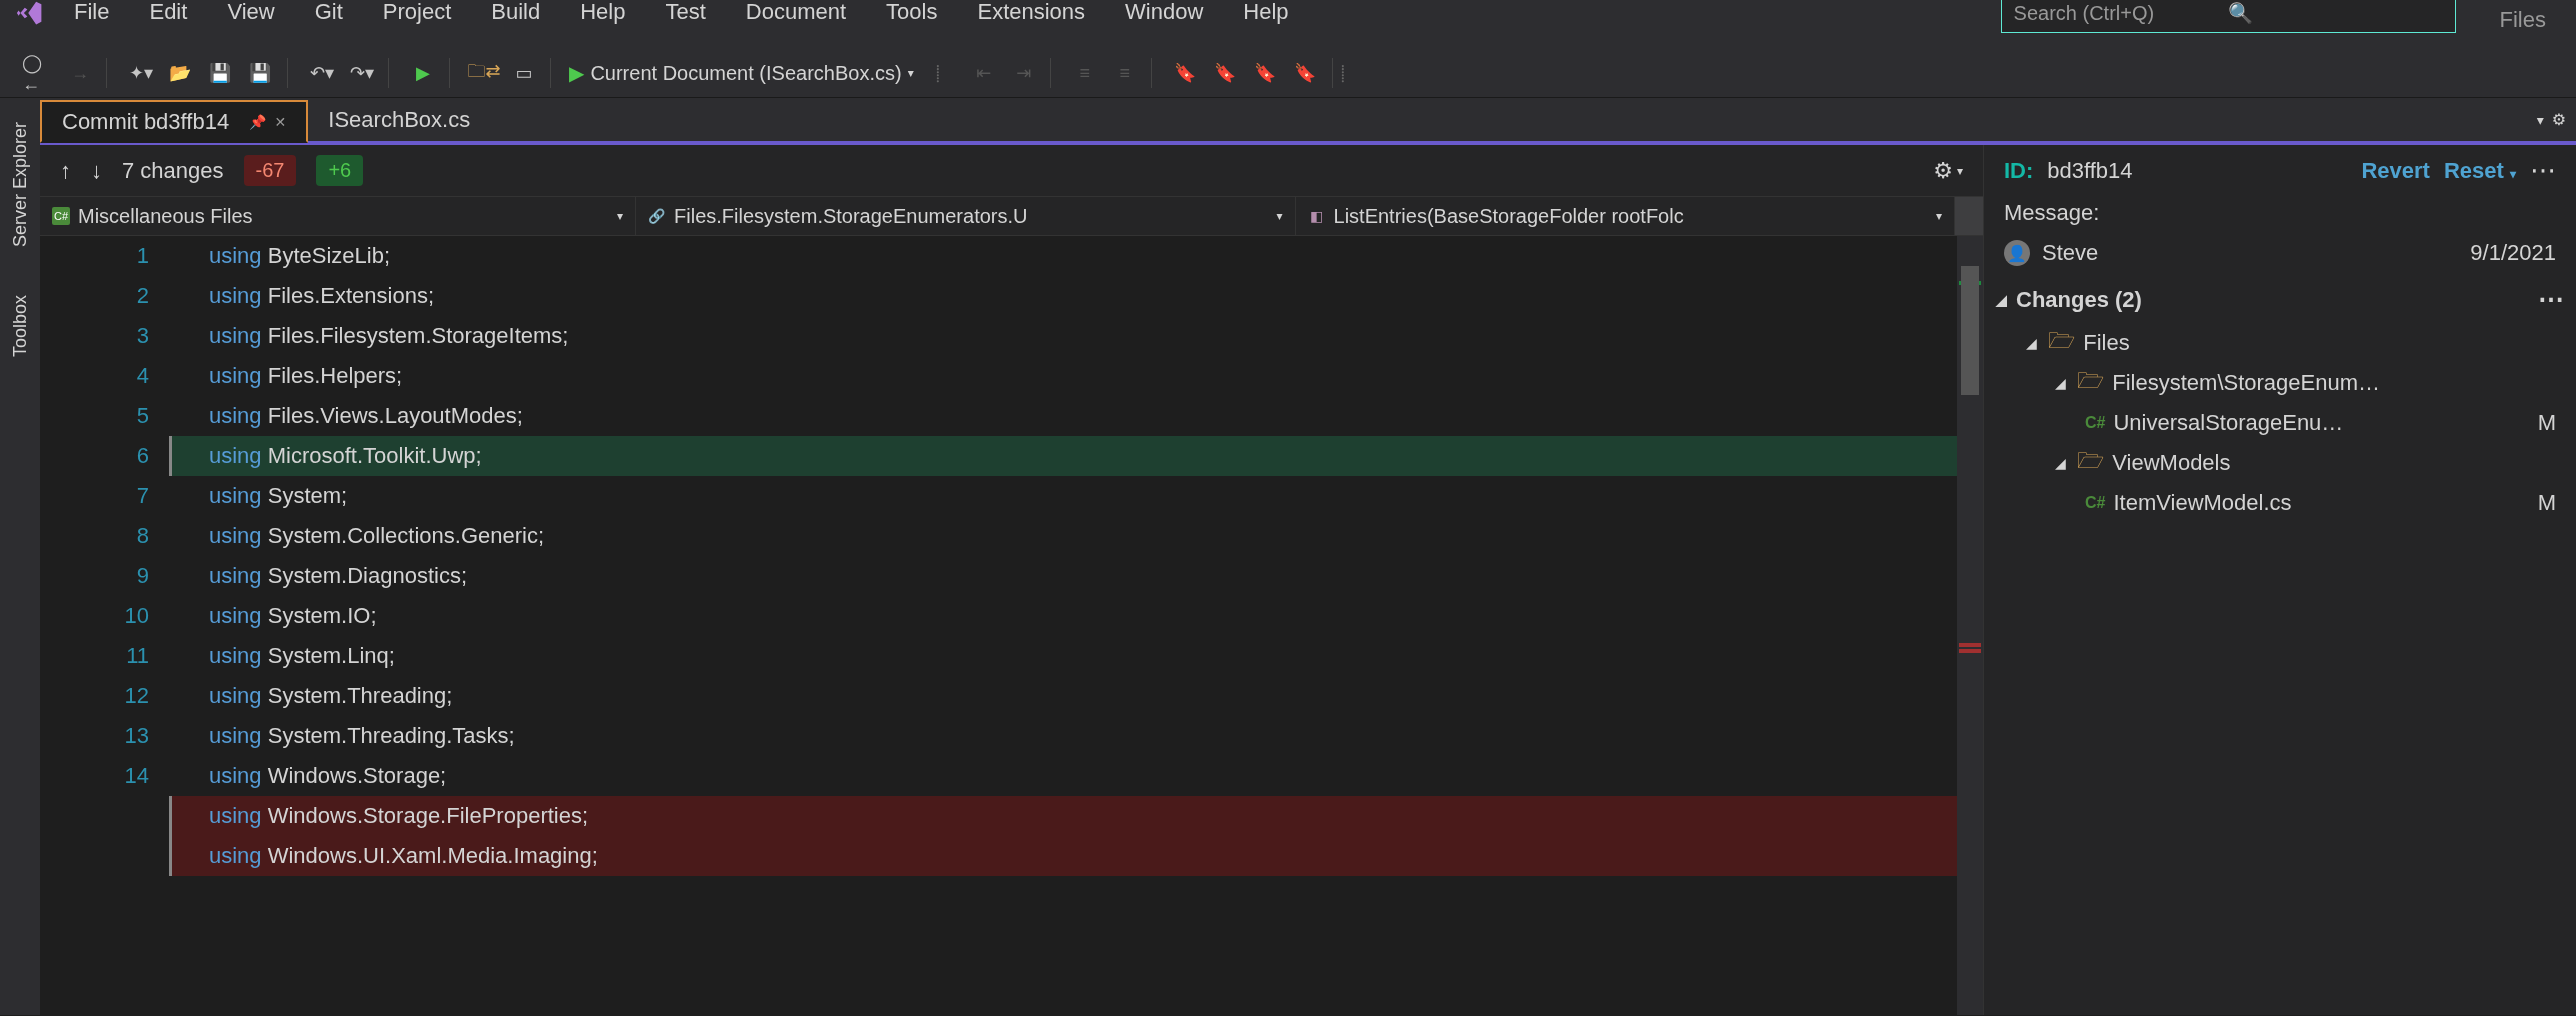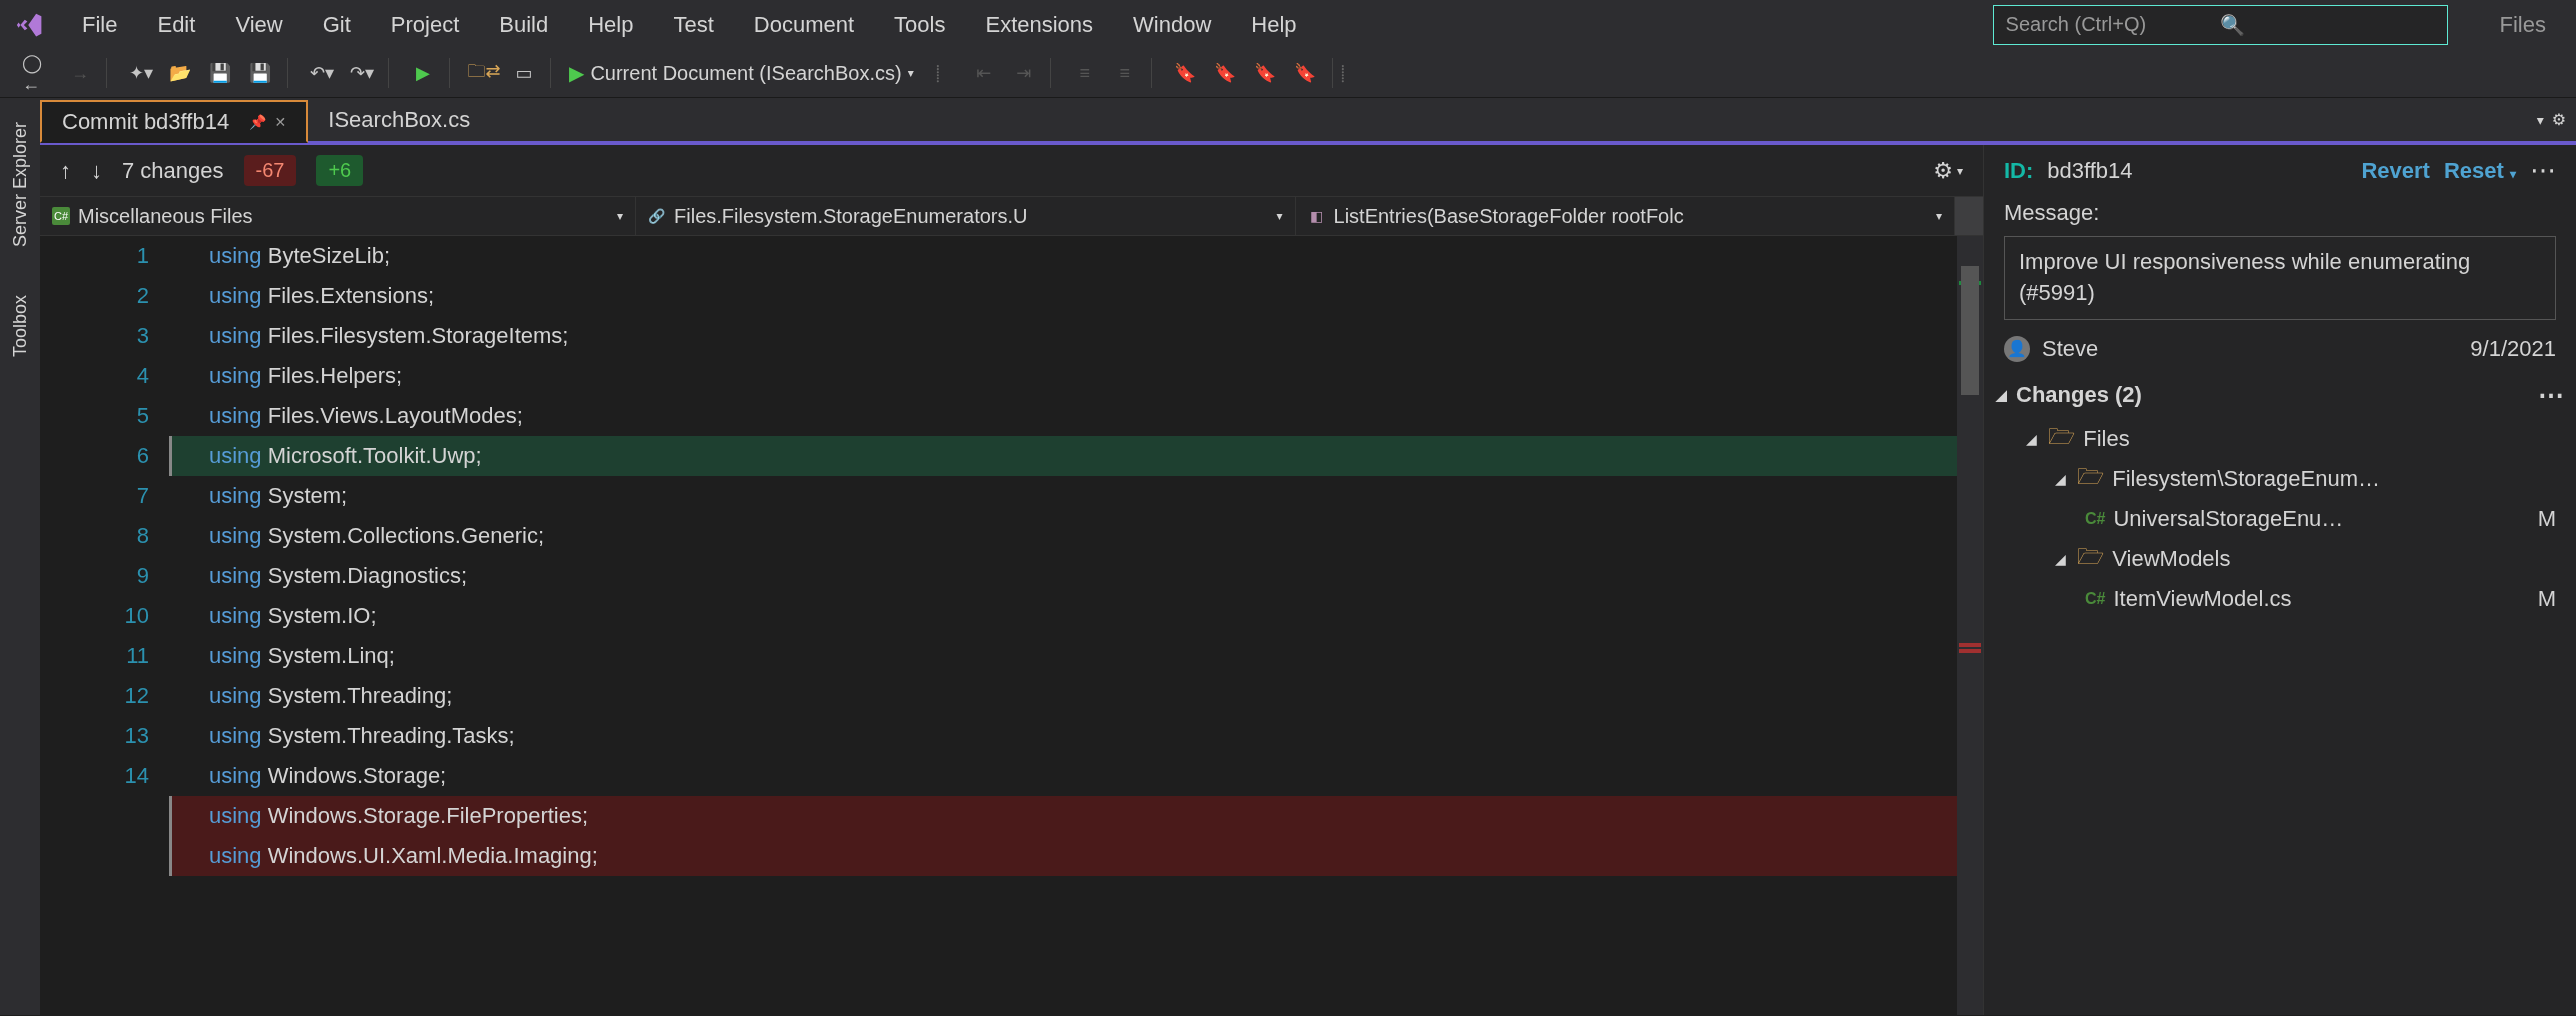--- a/index.html
+++ b/index.html
@@ -1,18 +1,18 @@
 <!DOCTYPE html>
 <html><head>
 <meta charset="utf-8">
 <style>
 * { margin: 0; padding: 0; box-sizing: border-box; font-family: 'Segoe UI', sans-serif; }
 body { background: #1e1e1e; color: #d4d4d4; overflow: hidden; width: 2576px; height: 1016px; }
 
-.titlebar { height: 49px; display: flex; align-items: center; background: #2d2d30; padding: 16px 10px; gap: 12px; }
+.titlebar { height: 49px; display: flex; align-items: flex-end; background: #2d2d30; padding: 16px 10px; gap: 4px; }
 .vs-logo { width: 40px; height: 40px; display: flex; align-items: center; justify-content: center; }
 .menu { display: flex; gap: 0; }
 .menu-item { padding: 8px 20px; color: #d4d4d4; font-size: 22px; cursor: pointer; }
 .search-box { flex: 0 0 455px; margin-left: auto; margin-right: 20px; background: #252526; border: 1px solid #5eead4; height: 40px; display: flex; align-items: center; padding: 0 12px; color: #999; font-size: 20px; }
 .search-box span { flex: 1; }
 .titlebar-right { color: #999; font-size: 22px; padding: 0 20px; }
 
 .toolbar { height: 49px; display: flex; align-items: center; background: #2d2d30; padding: 0 14px; gap: 8px; border-bottom: 1px solid #1a1a1a; }
 .tb-group { display: flex; align-items: center; gap: 4px; padding: 0 8px; border-right: 1px solid #444; height: 30px; }
 .tb-group:last-child { border-right: none; }
@@ -254,21 +254,20 @@
         <div class="cp-header">
           <span class="cp-id-label">ID:</span>
           <span class="cp-id-val">bd3ffb14</span>
           <div class="cp-links">
             <span class="cp-link">Revert</span>
             <span class="cp-link"><span>Reset</span> <span style="font-size:12px">▾</span></span>
             <span class="cp-dots">⋯</span>
           </div>
         </div>
         <div class="cp-label">Message:</div>
-        <div class="cp-message">Improve UI responsiveness while enumerating (#5991)</div>
         <div class="cp-author">
           <span class="avatar">👤</span>
           <span class="cp-author-name">Steve</span>
           <span class="cp-date">9/1/2021</span>
         </div>
         <div class="cp-changes-hdr">
           <span class="tree-caret">◢</span>
           <span style="margin-left:6px">Changes (2)</span>
           <span class="cp-dots" style="margin-left:auto">⋯</span>
         </div>

